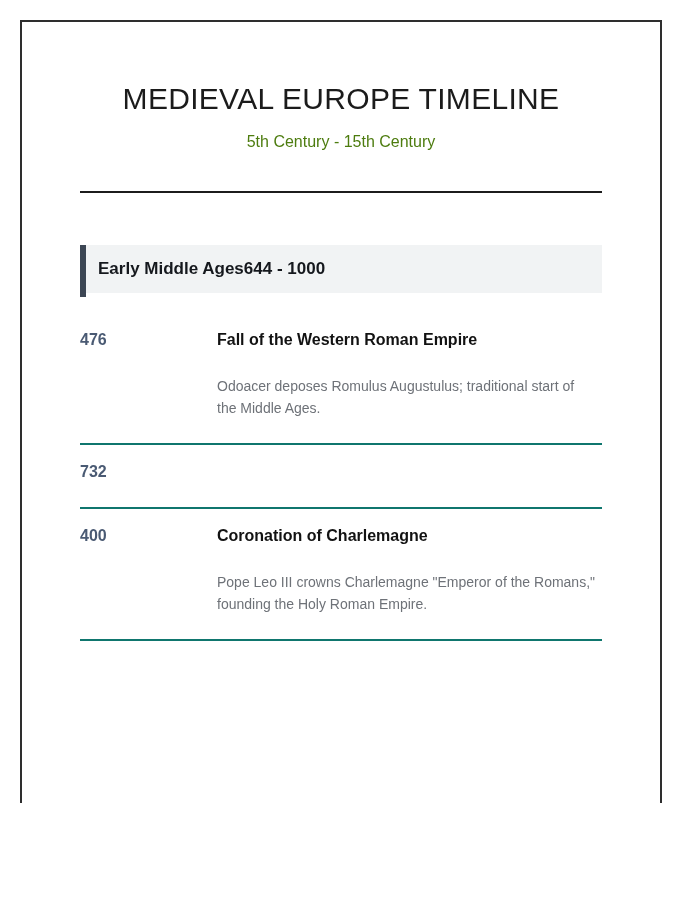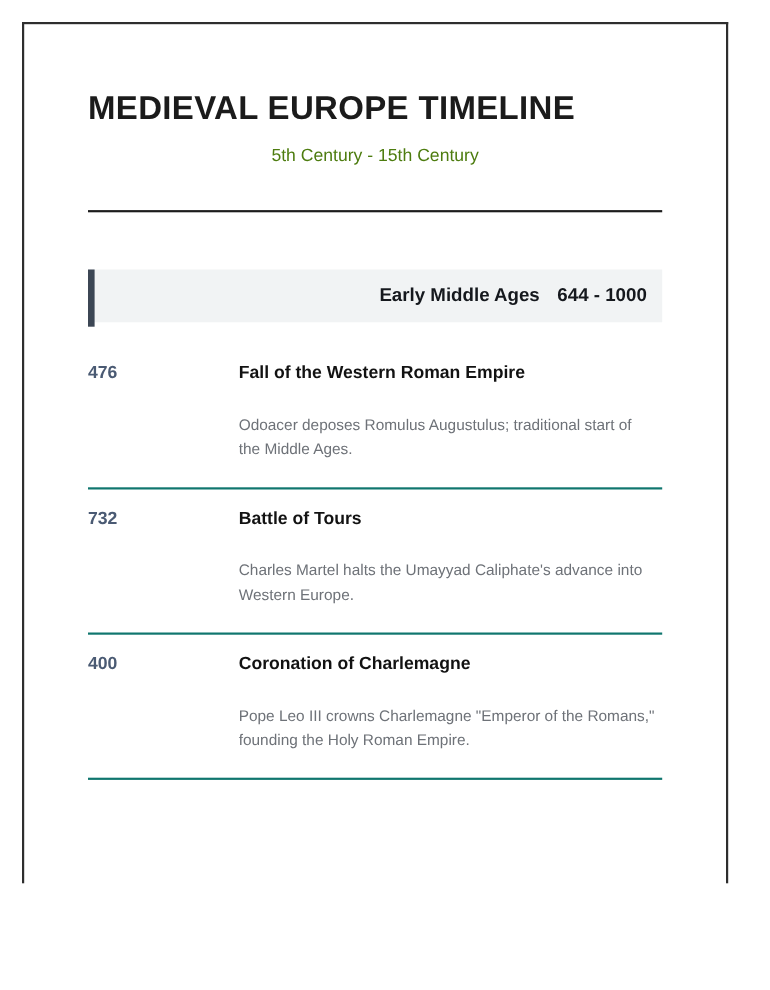--- a/index.html
+++ b/index.html
@@ -20,22 +20,23 @@
     box-sizing: border-box;
     background: #ffffff;
     border: 2px solid #2e2e2e;
     border-bottom: none;
     padding: 0 58px;
   }
   .page-title {
     margin: 58px 0 3px 0;
     font-size: 30px;
     line-height: 38px;
-    font-weight: 700;
+    font-weight: 400;
     letter-spacing: 0.3px;
+    text-align: center;
     color: #1b1b1b;
   }
   .page-subtitle {
     margin-top: 13px;
     font-size: 16px;
     line-height: 22px;
     text-align: center;
     color: #4d7c0f;
   }
   .title-rule {
@@ -43,24 +44,23 @@
     border-top: 2px solid #1c1c1c;
     height: 0;
   }
   .section-header {
     position: relative;
     margin-top: 52px;
     height: 48px;
     background: #f1f3f4;
     display: flex;
     align-items: center;
-    justify-content: flex-end;
+    justify-content: flex-start;
     padding: 0 14px 0 18px;
     box-sizing: border-box;
-    gap: 16px;
   }
   .section-accent {
     position: absolute;
     left: 0;
     top: 0;
     width: 6px;
     height: 52px;
     background: #3c4654;
   }
   .section-name, .section-range {
@@ -121,24 +121,20 @@
     <div class="event">
       <div class="event-year">476</div>
       <div class="event-body">
         <div class="event-title">Fall of the Western Roman Empire</div>
         <div class="event-desc">Odoacer deposes Romulus Augustulus; traditional start of the Middle Ages.</div>
       </div>
     </div>
 
     <div class="event">
       <div class="event-year">732</div>
-      <div class="event-body">
-        <div class="event-title">Battle of Tours</div>
-        <div class="event-desc">Charles Martel halts the Umayyad Caliphate's advance into Western Europe.</div>
-      </div>
     </div>
 
     <div class="event">
       <div class="event-year">400</div>
       <div class="event-body">
         <div class="event-title">Coronation of Charlemagne</div>
         <div class="event-desc">Pope Leo III crowns Charlemagne "Emperor of the Romans," founding the Holy Roman Empire.</div>
       </div>
     </div>
 

